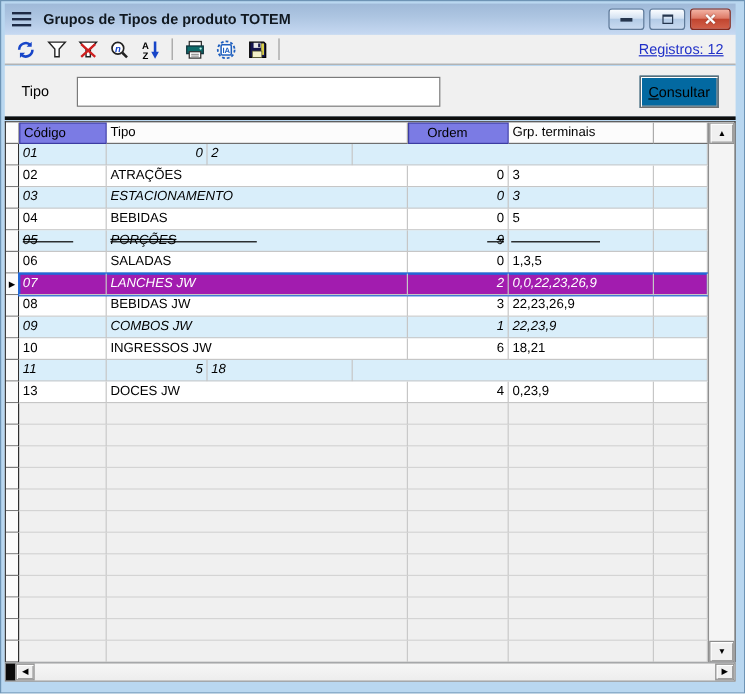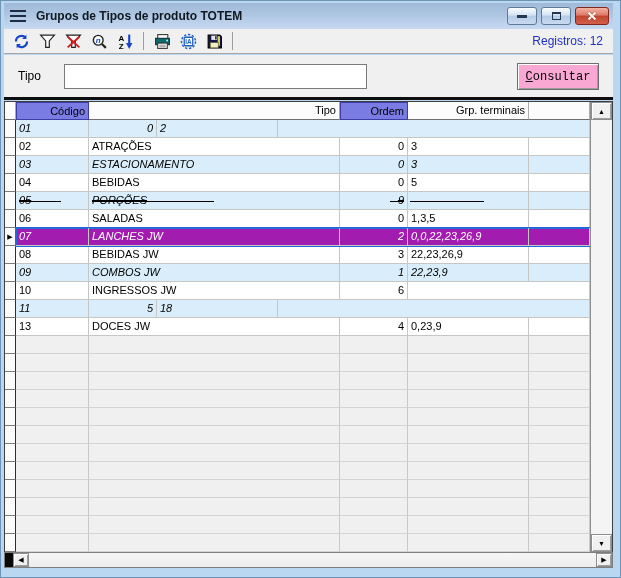--- a/index.html
+++ b/index.html
@@ -31,52 +31,52 @@
   .glyph-close::after  { transform:rotate(-45deg); }
 
   
   .toolbar { position:absolute; left:3px; top:28px; width:609px; height:25px;
              background:#F0F0F0; border-bottom:1px solid #A6A6A6;
              display:flex; align-items:center; padding-left:4px; }
   .tool-btn { width:26px; height:22px; display:flex; align-items:center; justify-content:center;
               background:transparent; border:none; }
   .tool-sep { width:1px; height:18px; background:#9D9D9D; margin:0 5px; }
   .records-link { margin-left:auto; margin-right:10px; font-size:12px; color:#2030C8;
-                  cursor:pointer; white-space:nowrap; }
+                  text-decoration:underline; cursor:pointer; white-space:nowrap; }
 
   
   .filter-row { position:absolute; left:3px; top:54px; width:609px; height:42px; background:#F0F0F0; }
   .filter-label { position:absolute; left:14px; top:14px; font-size:12px; color:#000; }
   .filter-input { position:absolute; left:60px; top:9px; width:303px; height:25px;
                   border:1px solid #7A7A7A; background:#fff; font-size:12px; padding:0 4px;
                   font-family:"Liberation Sans", sans-serif; }
-  .consultar-btn { position:absolute; right:14px; top:8px; width:82px; height:27px;
-                   background:#f9a8d4; border:1px solid #6F6F6F;
+  .consultar-btn { position:absolute; right:14px; top:8px; width:66px; height:27px;
+                   background:#0369a1; border:1px solid #6F6F6F;
                    box-shadow:inset 1px 1px 0 #FFFFFF, inset -1px -1px 0 #9C9C9C;
-                   font-size:12px; font-family:Liberation Mono, monospace; }
+                   font-size:12px; font-family:Liberation Sans, sans-serif; }
   .consultar-btn .btn-label { display:block; }
   .consultar-btn .btn-label::first-letter { text-decoration:underline; }
 
   .separator-line { position:absolute; left:3px; top:96px; width:609px; height:3px; background:#0E0E0E; }
 
   
   .grid { position:absolute; left:3px; top:100px; width:609px; height:451px;
           border:1px solid #3F3F3F; border-bottom:none; background:#F0F0F0; overflow:hidden; }
   .grid-rows { position:absolute; left:0; top:0; width:585px; height:100%; overflow:hidden; }
   .grow { display:flex; width:585px; height:18px; }
   .ind { width:11px; background:#FBFBFB; border-right:1px solid #2E2E2E; border-bottom:1px solid #7B7B7B;
          display:flex; align-items:center; justify-content:center; font-size:7px; color:#000; flex:none; }
   .cells { flex:1; display:flex; position:relative; }
   .cell, .hcell { border-right:1px solid #C6C6C6; border-bottom:1px solid #C6C6C6;
           font-size:11px; line-height:17px; padding:0 3px; white-space:nowrap; overflow:hidden;
           position:relative; flex:none; }
-  .c-cod { width:73px; } .c-tipo { width:251px; } .c-ord { width:68px; text-align:right;padding-left:15px; }
+  .c-cod { width:73px; } .c-tipo { width:251px; } .c-ord { width:84px; text-align:right;padding-left:15px; }
   .c-grp { width:121px; } .c-fill { flex:1 1 auto; width:auto; }
   .header .hcell { background:#FCFCFC; border-right:1px solid #ABABAB; border-bottom:1px solid #6E6E6E;
-                   text-align:right; }
+                   text-align:left; }
   .header .hl { background:#7B7BE4; border:1px solid #3C3CA2; }
   .row.odd  .cells { background:#D9EEFA;font-style:italic; }
   .row.even .cells { background:#FFFFFF; }
   .row.selected .cells { background:#a21caf; color:#fff; outline:2px solid #2268D8; outline-offset:-1px; z-index:2; }
   .row.struck .text { text-decoration:line-through; }
   .row.struck .cell::after { content:""; position:absolute; top:9px; height:1px; background:#000; }
   .row.struck .c-cod::after  { left:3px;  width:42px; }
   .row.struck .c-tipo::after { left:3px;  width:122px; }
   .row.struck .c-ord::after  { right:3px; width:14px; }
   .row.struck .c-grp::after  { left:2px;  width:74px; }
@@ -300,20 +300,21 @@
             <div class="cell c-grp"><span class="text">22,23,9</span></div>
             <div class="cell c-fill"></div>
           </div>
         </div>
         <div class="grow row even">
           <div class="ind"></div>
           <div class="cells">
             <div class="cell c-cod"><span class="text">10</span></div>
             <div class="cell c-tipo"><span class="text">INGRESSOS JW</span></div>
             <div class="cell c-ord"><span class="text">6</span></div>
+            <div class="cell c-grp"><span class="text">18,21</span></div>
             <div class="cell c-fill"></div>
           </div>
         </div>
         <div class="grow row odd">
           <div class="ind"></div>
           <div class="cells">
             <div class="cell c-cod"><span class="text">11</span></div>
             <div class="cell c-ord"><span class="text">5</span></div>
             <div class="cell c-grp"><span class="text">18</span></div>
             <div class="cell c-fill"></div>

